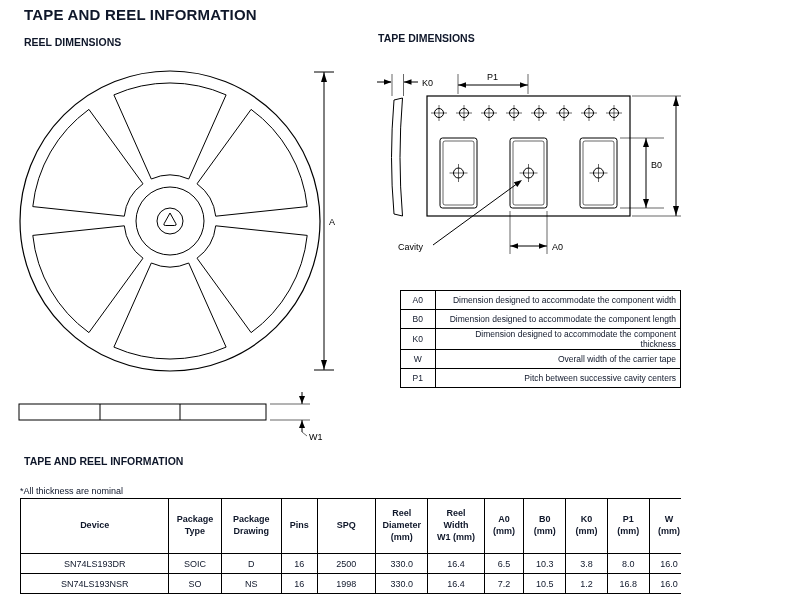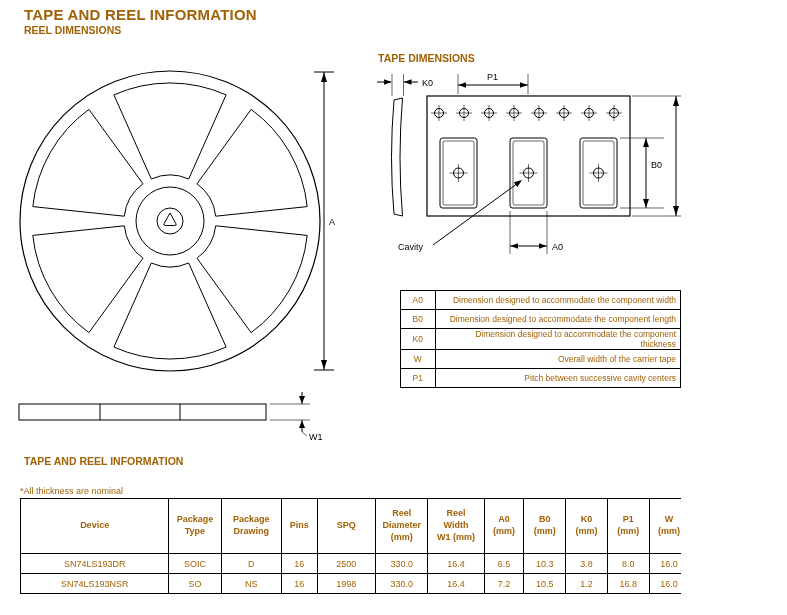--- a/index.html
+++ b/index.html
@@ -1,17 +1,17 @@
 <!DOCTYPE html>
 <html><head>
 <meta charset="utf-8">
 <style>
   html,body{margin:0;padding:0;background:#fff;}
   .page{position:relative;width:681px;height:615px;background:#fff;
-        font-family:"Liberation Sans",sans-serif;color:#a16207;overflow:hidden;}
+        font-family:"Liberation Sans",sans-serif;color:#0f172a;overflow:hidden;}
   .abs{position:absolute;}
   .page-title{left:24px;top:6px;font-size:15px;font-weight:bold;letter-spacing:.2px;}
   .sec-head{font-size:10.5px;font-weight:bold;}
   .note{left:20px;top:486px;font-size:9px;}
   svg{display:block;}
   svg .ln{stroke:#000;stroke-width:1;fill:none;}
   svg .md{stroke:#000;stroke-width:1.2;fill:none;}
   svg .thin{stroke:#000;stroke-width:0.6;fill:none;}
   svg .fil{fill:#000;stroke:none;}
   svg text{font-family:"Liberation Sans",sans-serif;font-size:9px;fill:#000;}
@@ -27,22 +27,22 @@
   .main-table td{border:1px solid #000;text-align:center;vertical-align:middle;
                  height:19px;padding:0 0;}
 </style>
 </head>
 <body>
 
 <div class="page">
 
   <div class="abs page-title">TAPE AND REEL INFORMATION</div>
 
-  <div class="abs sec-head" style="left:24px;top:24px;">REEL DIMENSIONS</div>
-  <div class="abs sec-head" style="left:378px;top:52px;">TAPE DIMENSIONS</div>
+  <div class="abs sec-head" style="left:24px;top:36px;">REEL DIMENSIONS</div>
+  <div class="abs sec-head" style="left:378px;top:32px;">TAPE DIMENSIONS</div>
 
   <svg class="abs" style="left:18px;top:56px;" width="330" height="334" viewBox="0 0 330 334">
     <circle class="md" cx="152" cy="165" r="150"></circle>
     <circle class="ln" cx="152" cy="165" r="34"></circle>
     <circle class="ln" cx="152" cy="165" r="13"></circle>
     <path class="ln" d="M152 157 L157.8 167.5 Q159 169.5 156.6 169.5 L147.4 169.5 Q145 169.5 146.2 167.5 Z"></path>
 
     <path class="ln" d="M170.7 123 L208.1 38.9 A138 138 0 0 0 95.9 38.9 L133.3 123 A46 46 0 0 1 170.7 123 Z"></path>
     <path class="ln" d="M125 127.8 L70.9 53.4 A138 138 0 0 0 14.8 150.6 L106.3 160.2 A46 46 0 0 1 125 127.8 Z"></path>
     <path class="ln" d="M106.3 169.8 L14.8 179.4 A138 138 0 0 0 70.9 276.6 L125 202.2 A46 46 0 0 1 106.3 169.8 Z"></path>

